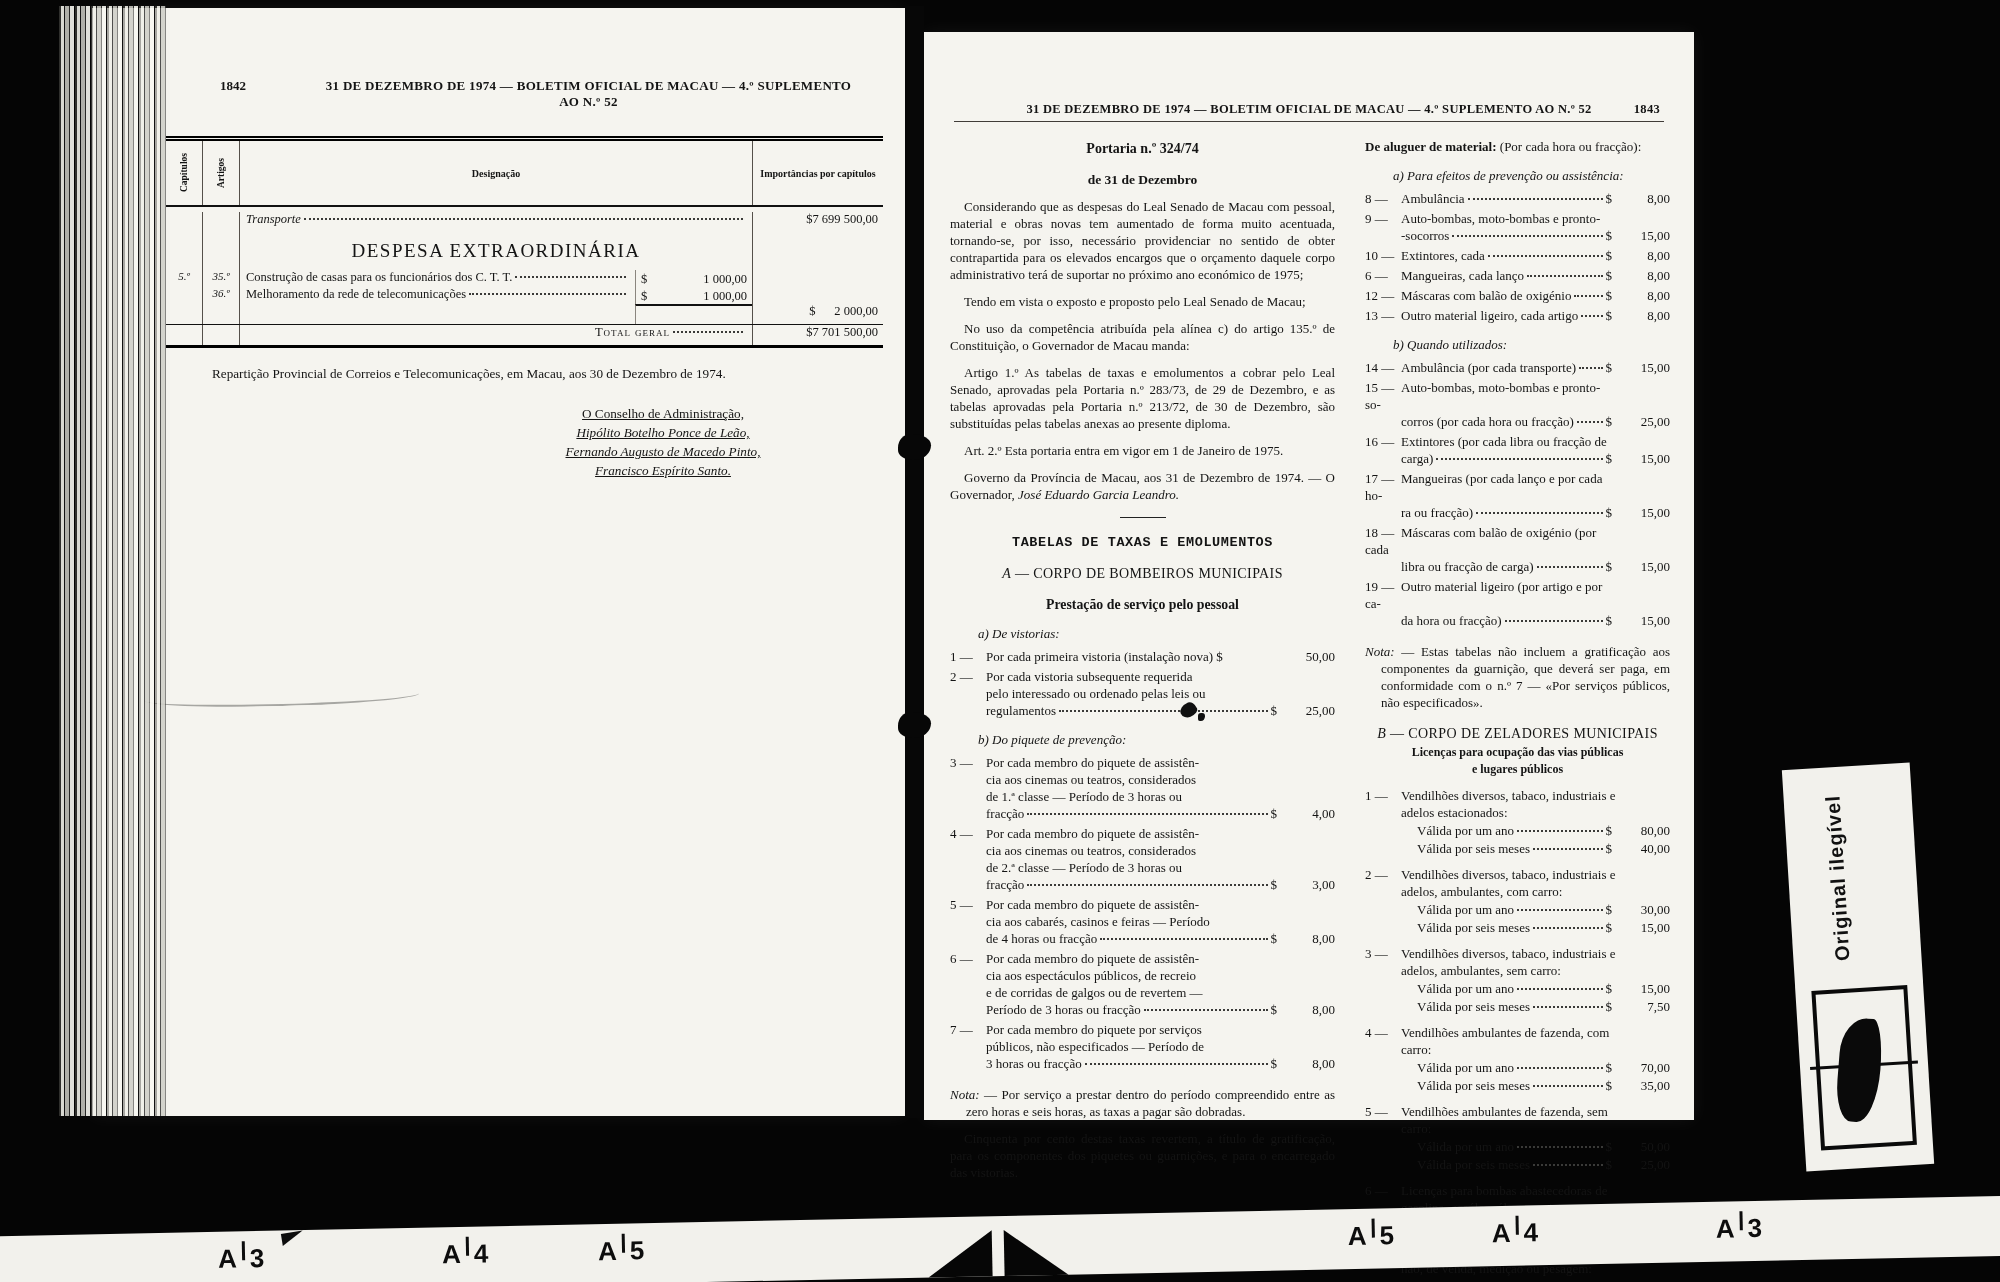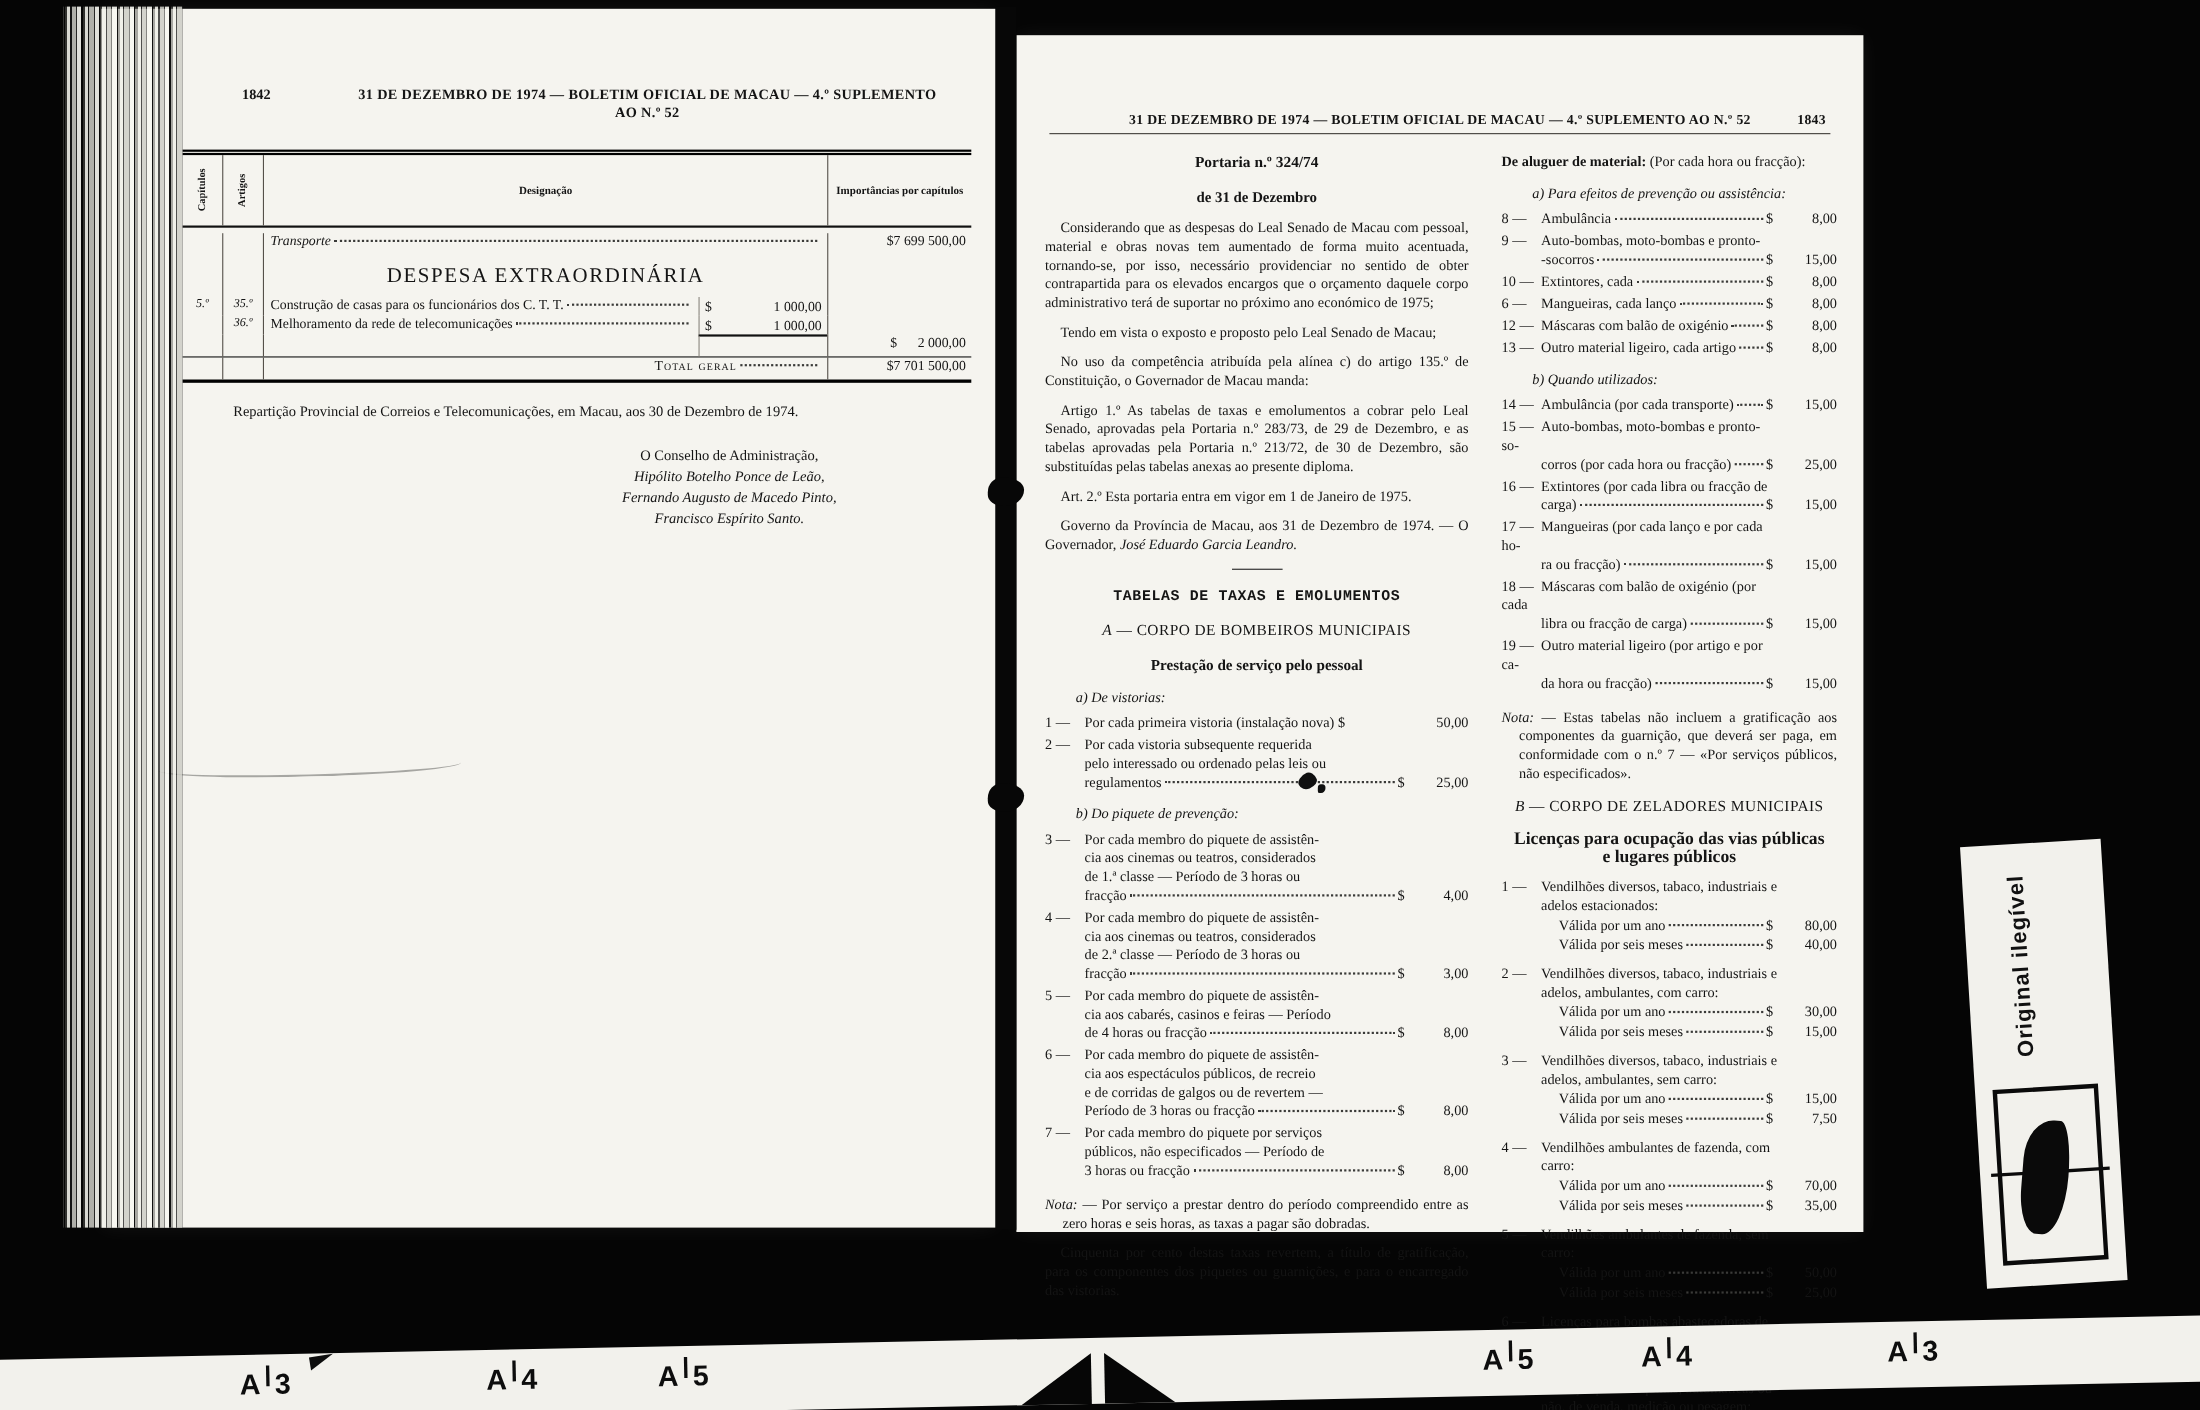--- a/index.html
+++ b/index.html
@@ -54,21 +54,21 @@
     border-radius:65% 35% 55% 45%/50% 65% 35% 50%;transform:rotate(-24deg);}
   .leader.blot::before{content:'';position:absolute;right:30%;top:3px;width:7px;height:8px;background:#101010;border-radius:50% 50% 70% 30%;}
   .section-title{text-align:center;font-size:19px;letter-spacing:1.5px;padding:10px 0 8px;}
   .t-row.item{min-height:17px;}
   .t-row.item .col-cap,.t-row.item .col-art{font-style:italic;font-size:11px;align-items:flex-start;}
   .t-row.sum .col-inner{border-top:2px solid #111;}
   .t-row.sum{min-height:20px;}
   .t-row.total{border-top:1px solid #111;min-height:20px;}
   .total-label{font-variant:small-caps;letter-spacing:1px;}
   .lp-dateline{margin:18px 40px 0 120px;font-size:13.2px;}
-  .lp-signatures{margin:22px 52px 0 auto;width:380px;text-align:center;font-size:13.2px;line-height:19px;}
+  .lp-signatures{margin:22px 52px 0 auto;width:380px;text-align:center;font-size:13.2px;line-height:19px;text-decoration:underline;}
   .sig-line{font-style:italic;}
   .sig-line:first-child{font-style:normal;}
   
   .rp-header{position:relative;margin:70px 30px 8px;border-bottom:1.5px solid #403c38;padding-bottom:4px;
     font-size:12.5px;font-weight:bold;text-align:center;letter-spacing:.3px;}
   .rp-pagenum{position:absolute;right:4px;top:0;}
   .rp-cols{display:flex;padding:4px 24px 0 26px;gap:30px;font-size:13px;line-height:17px;}
   .rp-col-left{flex:0 0 385px;}
   .rp-col-right{flex:1;}
   .center{text-align:center;}
@@ -87,21 +87,21 @@
   .fee-line.cont{padding-left:36px;}
   .fee-line.last{display:flex;align-items:baseline;}
   .fee-num{display:inline-block;min-width:36px;}
   .fee-amount{width:58px;text-align:right;}
   .nota{margin:14px 0 0;text-align:justify;padding-left:16px;text-indent:-16px;}
   .aluguer-line{margin-top:4px;}
   .lic-item{margin-top:9px;}
   .lic-head.cont{padding-left:36px;}
   .lic-row{display:flex;align-items:baseline;padding-left:52px;margin-top:1px;}
   .lic-amount{width:58px;text-align:right;}
-  .licencas-title{font-size:16px;margin-top:12px;line-height:17px;}
+  .licencas-title{font-size:12px;margin-top:2px;line-height:17px;}
   
   .side-card{position:absolute;left:1794px;top:766px;width:128px;height:402px;background:#f2f1ec;
     transform:rotate(-3.5deg);z-index:5;}
   .side-label{position:absolute;left:38px;top:28px;writing-mode:vertical-rl;transform:rotate(180deg);
     font-family:"Liberation Sans",sans-serif;font-weight:bold;font-size:20px;letter-spacing:1px;color:#111;}
   .splice-box{position:absolute;left:16px;top:222px;width:88px;height:152px;border:4px solid #0a0a0a;}
   .splice-line{position:absolute;left:-10px;top:72px;width:108px;height:3px;background:#0a0a0a;}
   .splice-blob{position:absolute;left:18px;top:26px;width:42px;height:104px;background:#0a0a0a;
     border-radius:70% 30% 55% 45%/40% 55% 60% 45%;transform:rotate(8deg);}
   

